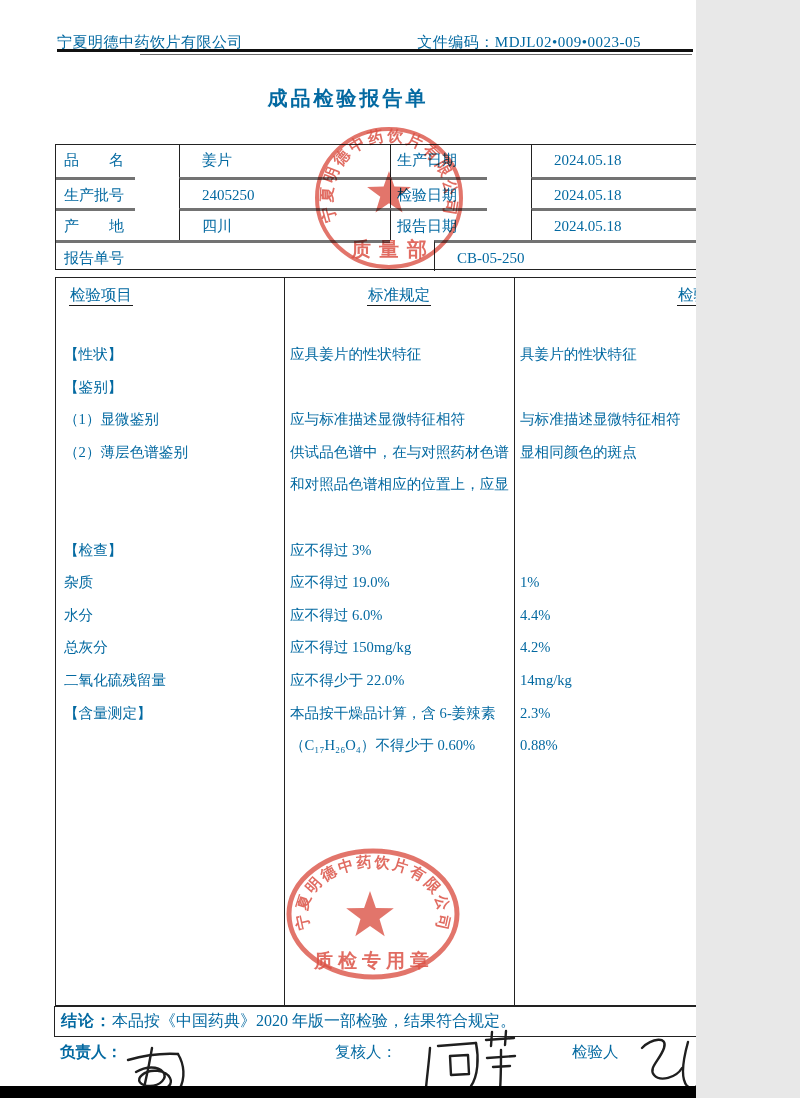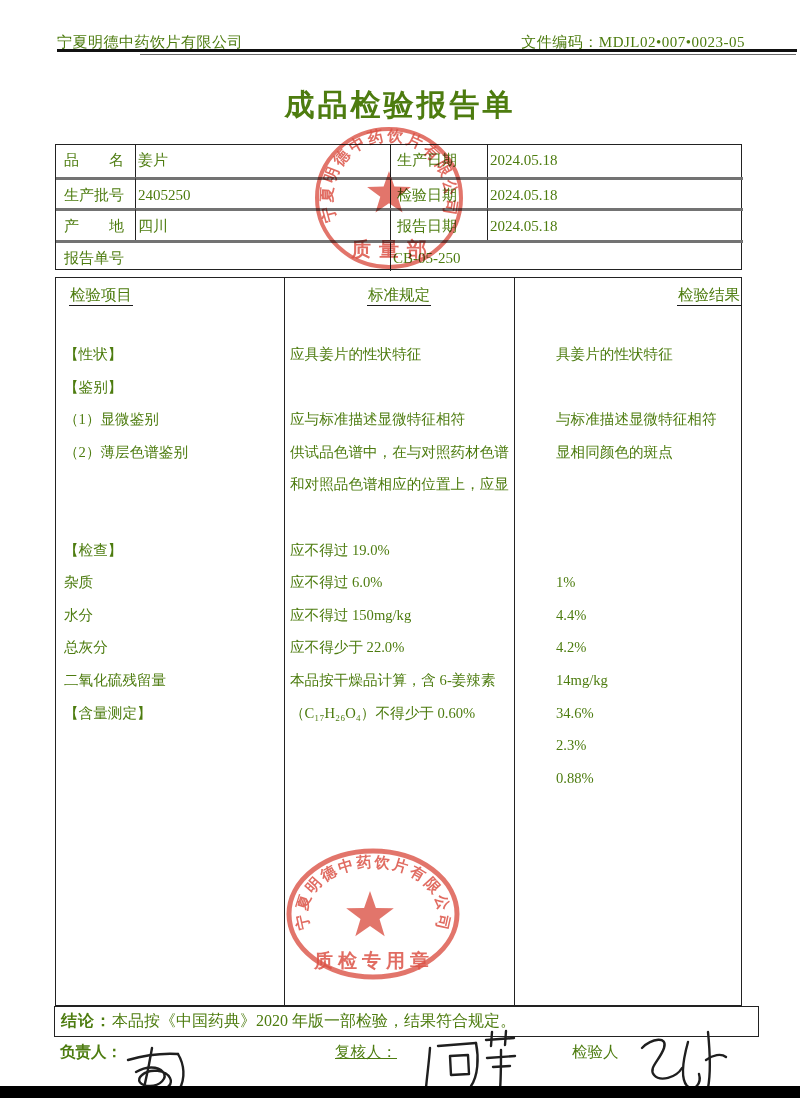--- a/index.html
+++ b/index.html
@@ -1,75 +1,75 @@
 <!DOCTYPE html>
 <html><head>
 <meta charset="utf-8">
 <style>
   html,body{margin:0;padding:0;background:#e8e8e8;}
   .page{
-    position:relative;width:800px;height:1098px;background:#ffffff;overflow:hidden;
-    font-family:"Liberation Serif","DejaVu Serif",serif;color:#4d7c0f;
+    position:relative;width:696px;height:1098px;background:#ffffff;overflow:hidden;
+    font-family:"Liberation Serif","DejaVu Serif",serif;color:#0369a1;
   }
   .abs{position:absolute;}
   
   .hdr-company{left:57px;top:33px;font-size:15px;letter-spacing:.5px;}
   .hdr-code{right:55px;top:33px;font-size:15px;letter-spacing:.5px;}
   .rule-main{left:57px;right:3px;top:49px;height:2.5px;background:#111;}
   .rule-sub{left:140px;right:4px;top:54px;height:1.2px;background:#6b6b6b;}
   
-  .title{left:0;top:85px;width:100%;text-align:center;font-size:30px;font-weight:bold;
+  .title{left:0;top:85px;width:100%;text-align:center;font-size:20px;font-weight:bold;
          letter-spacing:3px;font-family:"Liberation Sans","DejaVu Sans",sans-serif;}
   
   .info{left:55px;top:144px;width:687px;height:126px;border:1.5px solid #222;
         display:grid;grid-template-columns:79px 255px 97px 256px;grid-auto-rows:31.5px;
         font-size:15px;box-sizing:border-box;}
   .info .cell{line-height:30px;white-space:nowrap;overflow:hidden;box-sizing:border-box;}
   .info .lab{padding-left:8px;}
-  .info .val{padding-left:2px;}
+  .info .val{padding-left:22px;margin-left:44px;}
   .info .lab2{padding-left:6px;}
   .info .bl{border-left:1px solid #222;}
   .info .bt{border-top:3px solid #737373;}
   .info .sp12{grid-column:1/3;}
   .info .sp34{grid-column:3/5;}
   
   .maintbl{left:55px;top:277px;width:687px;height:729px;border:1.5px solid #222;box-sizing:border-box;}
   .vline{position:absolute;top:0;bottom:0;width:1px;background:#222;}
   .v1{left:228px;} .v2{left:458px;}
   .thead{position:absolute;top:7px;font-size:15.5px;}
   .thead span{border-bottom:1px solid #1c1c1c;padding:0 1px 2px 1px;margin-top:33px;}
   .th1{left:13px;}
   .th2{left:228px;width:230px;text-align:center;}
   .th3{left:458px;width:227px;text-align:right;}
   .tcol{position:absolute;top:60px;font-size:14.6px;}
   .tc1{left:8px;width:218px;}
   .tc2{left:234px;width:222px;}
-  .tc3{left:464px;width:219px;margin-left:36px;}
+  .tc3{left:464px;width:219px;}
   .tl{height:32.6px;line-height:32.6px;white-space:nowrap;overflow:visible;}
   
   .conclusion{left:54px;top:1006px;width:705px;height:31px;border:1.5px solid #222;
               box-sizing:border-box;line-height:27px;font-size:16px;padding-left:6px;white-space:nowrap;}
   .conclusion b{letter-spacing:1px;}
   .sig-label{top:1042px;font-size:15.5px;}
-  .sl1{left:60px;font-weight:bold;} .sl2{left:335px;text-decoration:underline;} .sl3{left:572px;}
+  .sl1{left:60px;font-weight:bold;} .sl2{left:335px;} .sl3{left:572px;}
   .sig-svg{left:0;top:1020px;}
   .sig-svg path{fill:none;stroke:#1f1f1f;stroke-width:2.4;stroke-linecap:round;stroke-linejoin:round;}
   
   .stamp{mix-blend-mode:multiply;opacity:.88;}
   .stamp text{font-family:"Liberation Serif","DejaVu Serif",serif;font-weight:bold;}
   
   .blackbar{left:0;bottom:0;width:100%;height:12px;background:#000;}
 </style>
 </head>
 <body>
 
 <div class="page">
 
   <div class="abs hdr-company">宁夏明德中药饮片有限公司</div>
-  <div class="abs hdr-code"><span>文件编码：</span><span>MDJL02•007•0023-05</span></div>
+  <div class="abs hdr-code"><span>文件编码：</span><span>MDJL02•009•0023-05</span></div>
   <div class="abs rule-main"></div>
   <div class="abs rule-sub"></div>
 
   <div class="abs title">成品检验报告单</div>
 
   <div class="abs info">
     <div class="cell lab">品　　名</div>
     <div class="cell val bl">姜片</div>
     <div class="cell lab2 bl">生产日期</div>
     <div class="cell val bl">2024.05.18</div>
@@ -113,41 +113,41 @@
       <div class="tl"></div>
     </div>
 
     <div class="tcol tc2">
       <div class="tl">应具姜片的性状特征</div>
       <div class="tl"></div>
       <div class="tl">应与标准描述显微特征相符</div>
       <div class="tl">供试品色谱中，在与对照药材色谱</div>
       <div class="tl">和对照品色谱相应的位置上，应显</div>
       <div class="tl"></div>
+      <div class="tl">应不得过 3%</div>
       <div class="tl">应不得过 19.0%</div>
       <div class="tl">应不得过 6.0%</div>
       <div class="tl">应不得过 150mg/kg</div>
       <div class="tl">应不得少于 22.0%</div>
       <div class="tl">本品按干燥品计算，含 6-姜辣素</div>
       <div class="tl">（C₁₇H₂₆O₄）不得少于 0.60%</div>
     </div>
 
     <div class="tcol tc3">
       <div class="tl">具姜片的性状特征</div>
       <div class="tl"></div>
       <div class="tl">与标准描述显微特征相符</div>
       <div class="tl">显相同颜色的斑点</div>
       <div class="tl"></div>
       <div class="tl"></div>
       <div class="tl"></div>
       <div class="tl">1%</div>
       <div class="tl">4.4%</div>
       <div class="tl">4.2%</div>
       <div class="tl">14mg/kg</div>
-      <div class="tl">34.6%</div>
       <div class="tl">2.3%</div>
       <div class="tl">0.88%</div>
       <div class="tl"></div>
     </div>
   </div>
 
   <div class="abs conclusion">
     <b>结论：</b><span>本品按《中国药典》2020 年版一部检验，结果符合规定。</span>
   </div>
 

